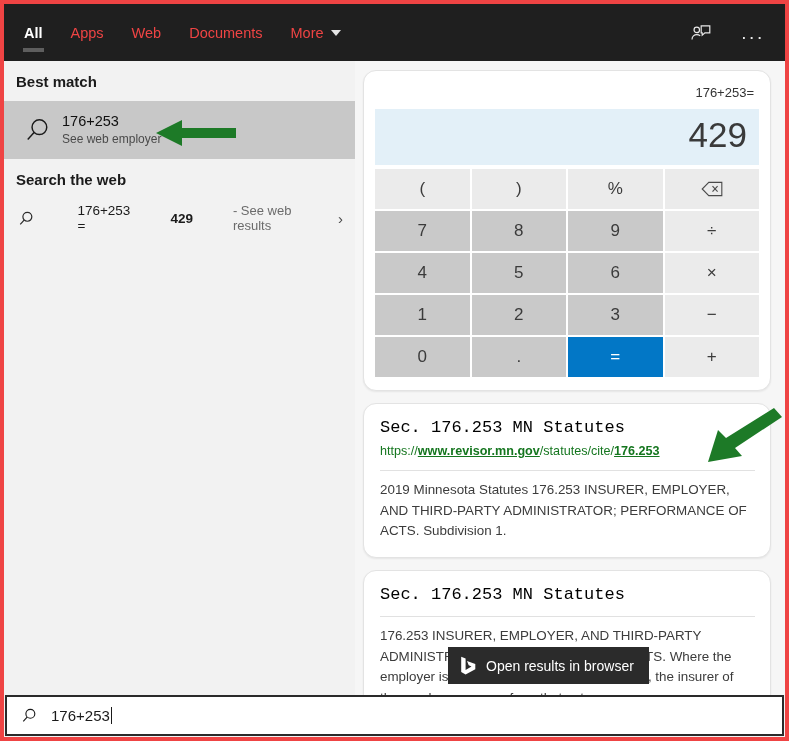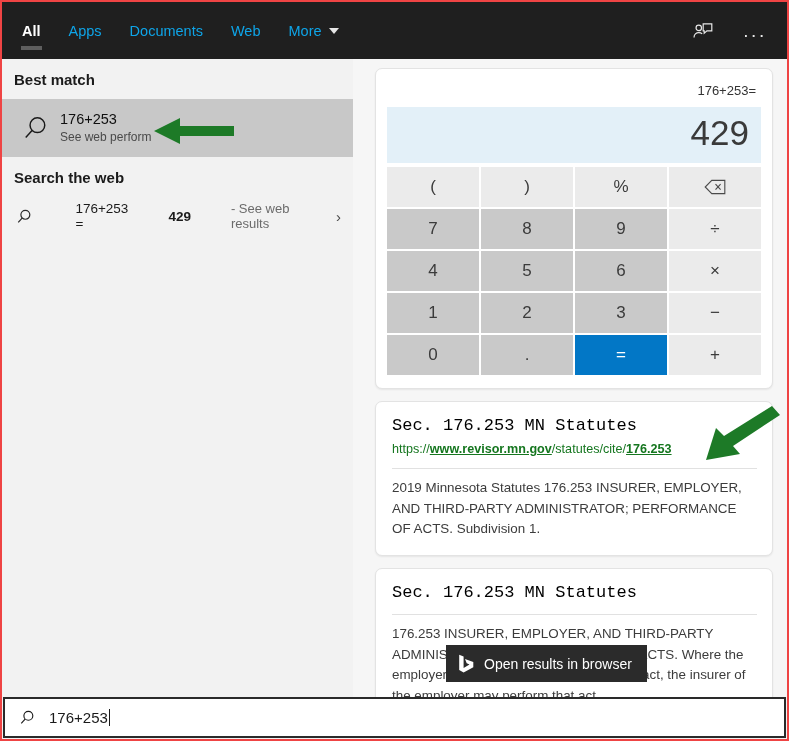--- a/index.html
+++ b/index.html
@@ -6,41 +6,41 @@
   html, body {
     width: 789px; height: 741px;
     font-family: "Liberation Sans", sans-serif;
     background: #ffffff;
     overflow: hidden;
   }
   .window {
     position: relative;
     width: 789px; height: 741px;
     background: #f2f2f2;
-    border: 2px solid #ef4444;
+    border: 4px solid #ef4444;
     display: flex;
     flex-direction: column;
   }
 
   
   .topbar {
     height: 57px;
     background: #1f1f1f;
     display: flex;
     align-items: center;
     padding: 0 14px 0 6px;
     flex: 0 0 auto;
     position: relative;
   }
   .tabs { display: flex; align-items: stretch; height: 57px; }
   .tab {
     position: relative;
     display: flex; align-items: center;
     padding: 0 14px;
-    color: #0ea5e9;
+    color: #ef4444;
     font-size: 14.5px;
     cursor: default;
     user-select: none;
   }
   .tab.active { font-weight: bold; color: #ffffff; }
   .tab.active::after {
     content: "";
     position: absolute;
     left: 13px; right: 13px; bottom: 9px;
     height: 4px;
@@ -117,24 +117,23 @@
   .right {
     flex: 1 1 auto;
     background: #f6f6f6;
     padding: 9px 14px 0 8px;
     overflow: hidden;
     position: relative;
   }
   .card {
     background: #ffffff;
     border: 1px solid #e3e3e3;
-    border-radius: 7px;
+    border-radius: 13px;
     box-shadow: 0 1px 2px rgba(0,0,0,0.07);
     margin-bottom: 12px;
-    margin-left: 14px;
   }
 
   
   .calc { padding: 11px 11px 13px 11px; }
   .calc-expr {
     text-align: right;
     font-size: 13px;
     color: #343434;
     padding: 3px 5px 9px 0;
   }
@@ -238,24 +237,24 @@
 
   <div class="topbar">
     <div class="tabs">
       <div class="tab active">
         <span>All</span>
       </div>
       <div class="tab">
         <span>Apps</span>
       </div>
       <div class="tab">
+        <span>Web</span>
+      </div>
+      <div class="tab">
         <span>Documents</span>
-      </div>
-      <div class="tab">
-        <span>Web</span>
       </div>
       <div class="tab">
         <span>More</span>
         <span class="caret"></span>
       </div>
     </div>
     <div class="topbar-right">
       <div class="icon-btn">
         <svg width="22" height="22" viewBox="0 0 24 24" fill="none" stroke="#e8e8e8" stroke-width="1.3">
           <circle cx="7.4" cy="8.6" r="3"></circle>
@@ -277,21 +276,21 @@
 
       <div class="best-match-row">
         <div class="bm-icon">
           <svg width="28" height="28" viewBox="0 0 24 24" fill="none" stroke="#1a1a1a" stroke-width="1.25">
             <circle cx="13.2" cy="9.6" r="6.3"></circle>
             <line x1="8.6" y1="14.2" x2="3.2" y2="20.2"></line>
           </svg>
         </div>
         <div class="bm-text">
           <div class="bm-title">176+253</div>
-          <div class="bm-sub">See web perform</div>
+          <div class="bm-sub">See web employer</div>
         </div>
       </div>
 
       <div class="section-head">Search the web</div>
 
       <div class="web-row">
         <div class="sm-icon">
           <svg width="17" height="17" viewBox="0 0 24 24" fill="none" stroke="#2b2b2b" stroke-width="1.7">
             <circle cx="13.2" cy="9.6" r="6.3"></circle>
             <line x1="8.6" y1="14.2" x2="3.2" y2="20.2"></line>

